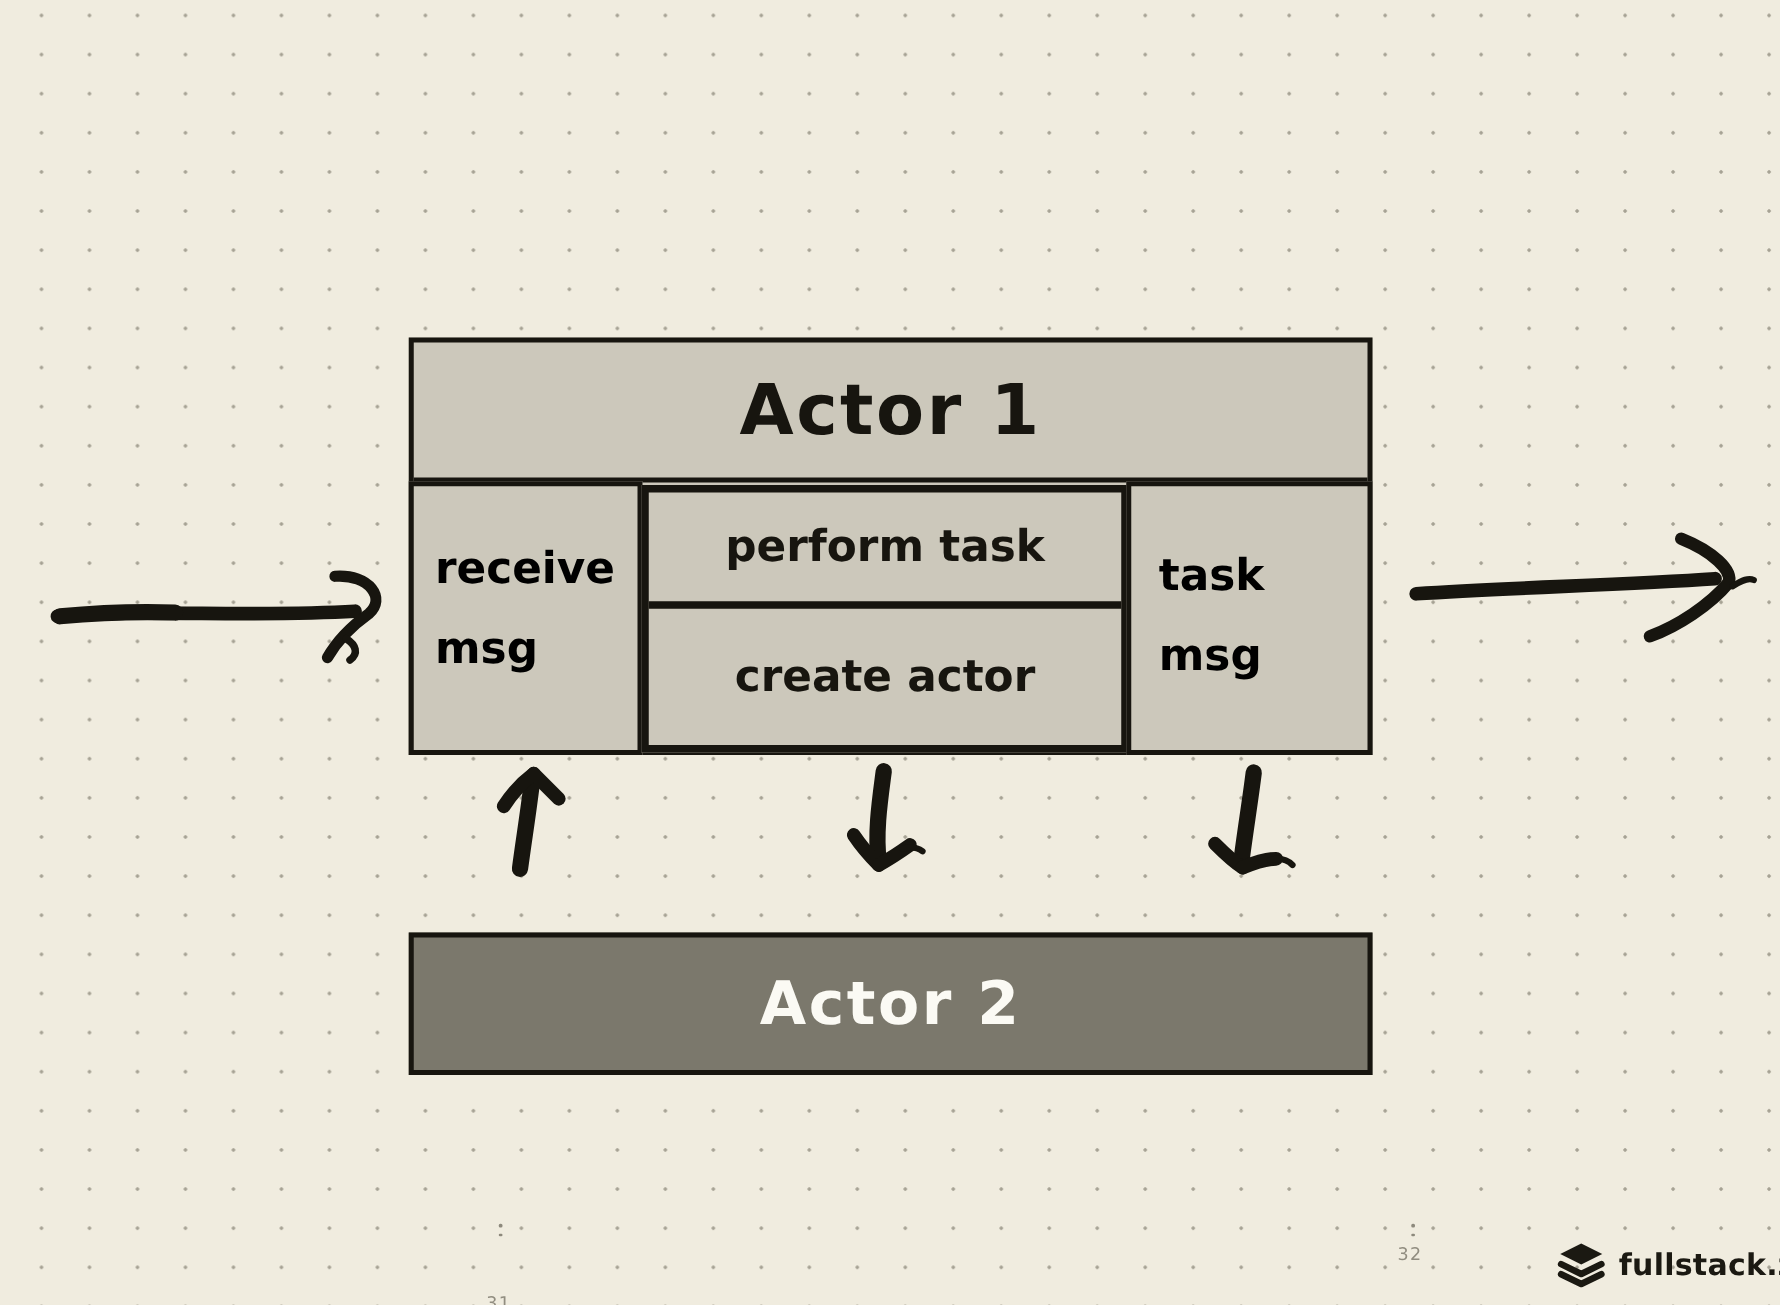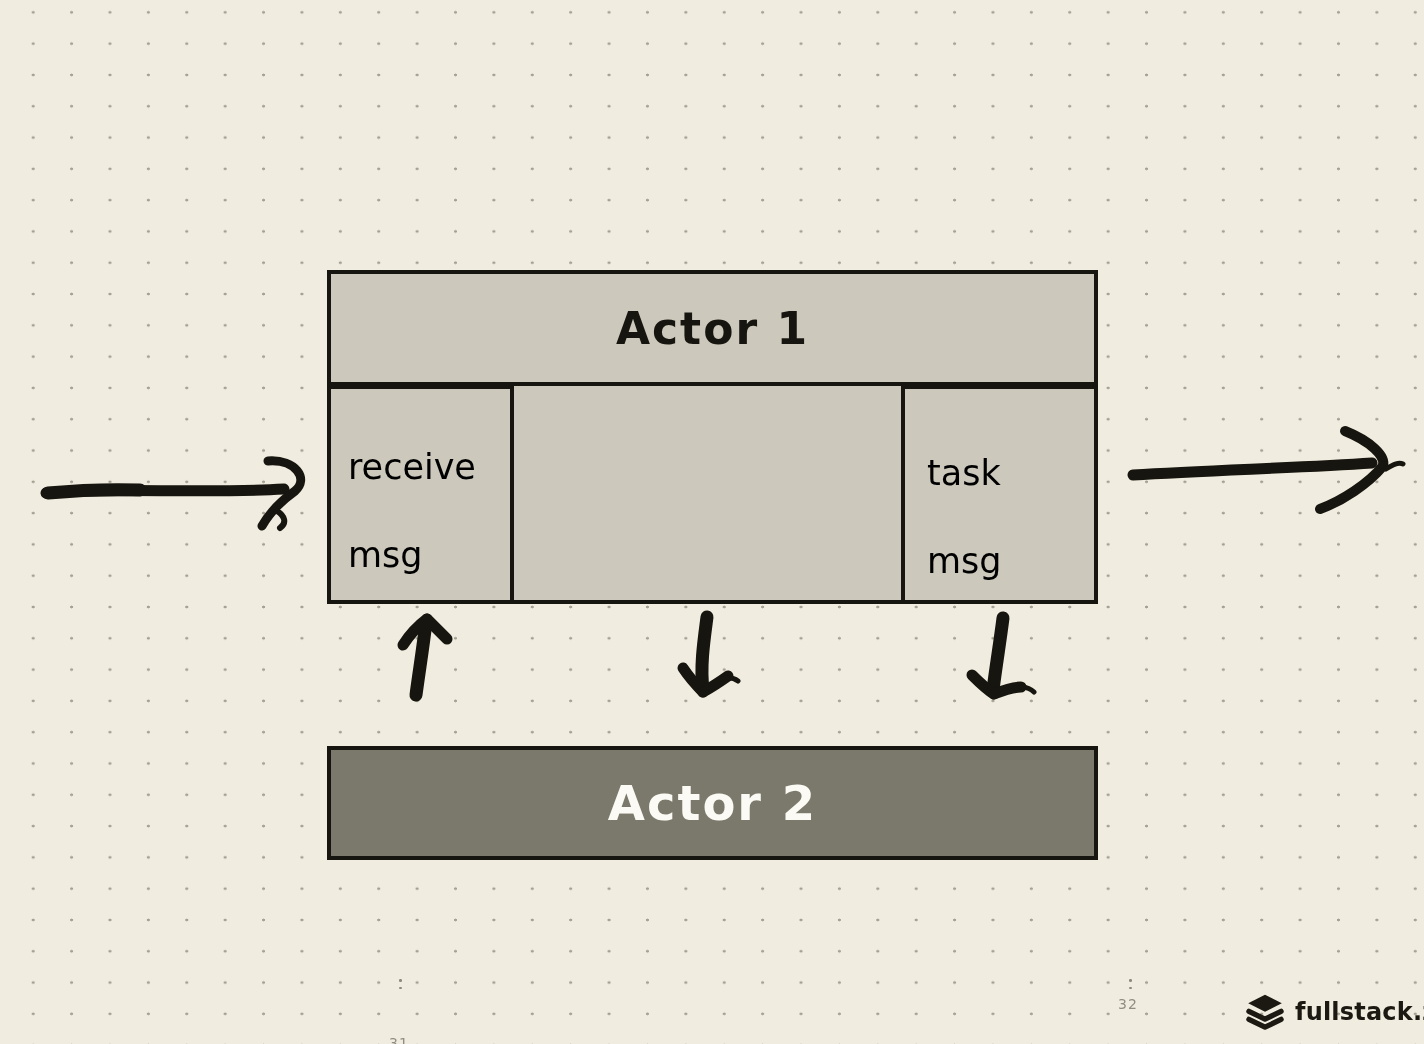--- a/index.html
+++ b/index.html
@@ -38,29 +38,29 @@
     border:4px solid var(--ink);
     color:var(--ink);
   }
   .actor1-outer{
     left:327px;top:270px;width:771px;height:334px;
   }
   .actor1-header{
     position:absolute;left:0;top:0;width:100%;height:112px;
     border-bottom:4px solid var(--ink);
     display:flex;align-items:center;justify-content:center;
-    font-size:44px;font-weight:bold;letter-spacing:2px;text-align:center;
+    font-size:56px;font-weight:bold;letter-spacing:2px;text-align:center;
   }
   .cell{
     position:absolute;
     background:var(--box-fill);
     border:4px solid var(--ink);
-    font-size:35px;font-weight:normal;
+    font-size:35px;font-weight:bold;
     white-space:pre-line;
-    line-height:88px;
+    line-height:64px;
   }
   .cell-receive{
     left:327px;top:385px;width:187px;height:219px;
     padding:34px 0 0 17px;
   }
   .cell-send{
     left:901px;top:385px;width:197px;height:219px;
     padding:40px 0 0 22px;
   }
   .middle-box{
@@ -145,20 +145,24 @@
     </g>
   </svg>
 
   <div class="box actor1-outer">
     <div class="actor1-header">Actor 1</div>
   </div>
 
   <div class="cell cell-receive">receive
 msg</div>
 
+  <div class="middle-box">
+    <div class="middle-row row-perform">perform task</div>
+    <div class="middle-row row-create">create actor</div>
+  </div>
 
   <div class="cell cell-send">task
 msg</div>
 
   <div class="box actor2-box">
     <span>Actor 2</span>
   </div>
 
   <div class="page-marker marker-left">
       <span></span>

